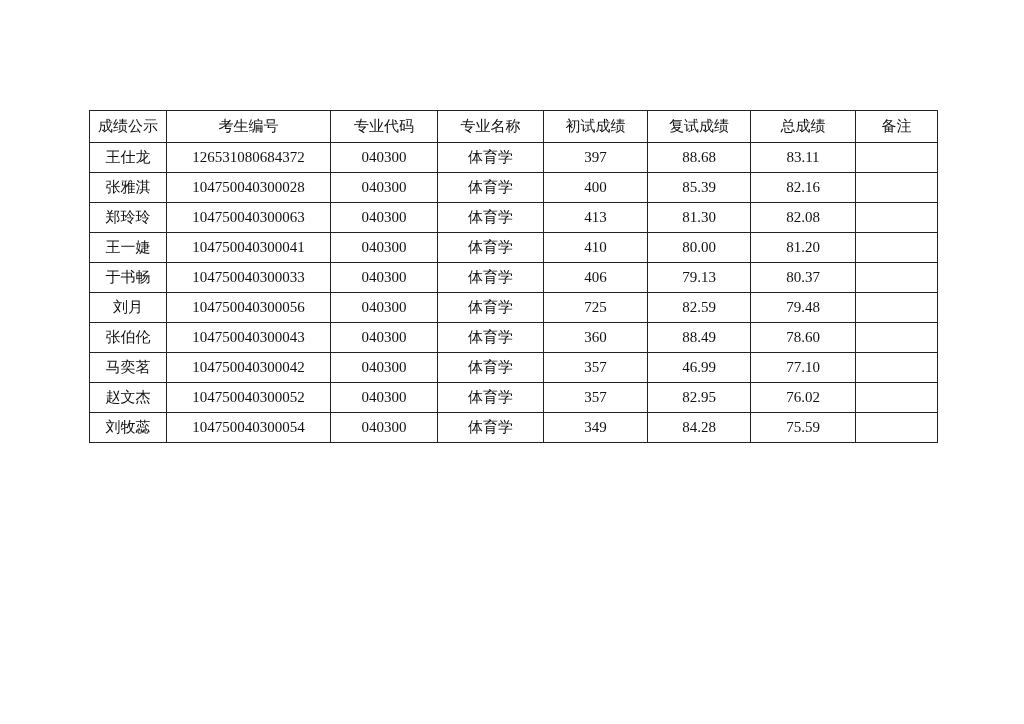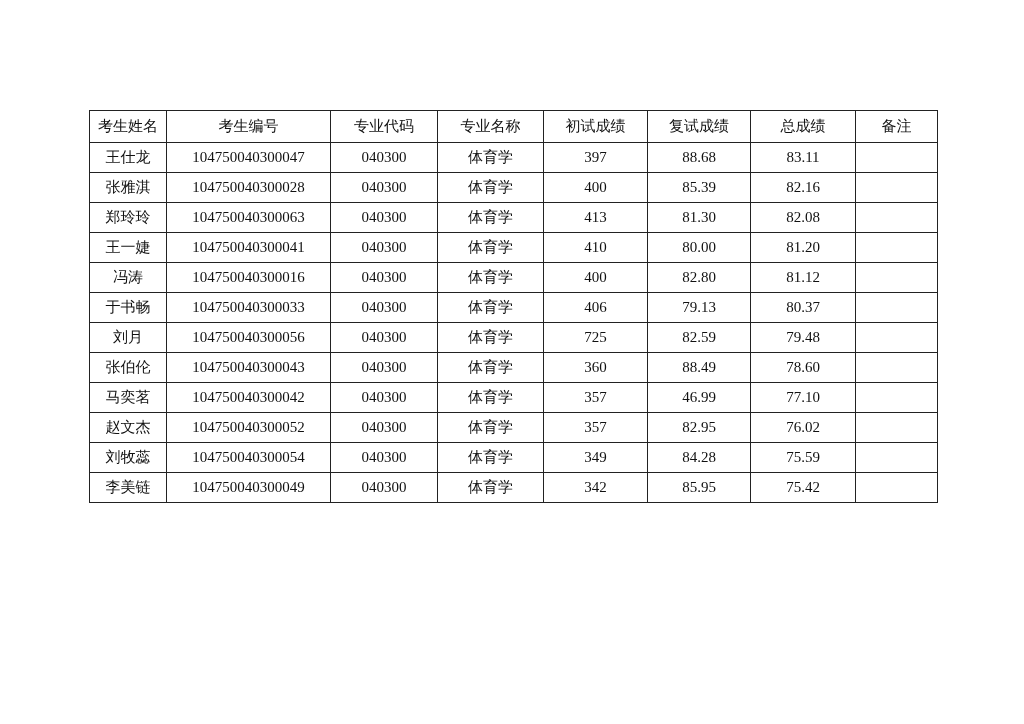--- a/index.html
+++ b/index.html
@@ -70,34 +70,34 @@
       <col style="width:164px">
       <col style="width:107px">
       <col style="width:106px">
       <col style="width:104px">
       <col style="width:103px">
       <col style="width:105px">
       <col style="width:82px">
     </colgroup>
     <thead>
       <tr>
-        <th>考生姓名</th>
+        <th>成绩公示</th>
         <th>考生编号</th>
         <th>专业代码</th>
         <th>专业名称</th>
         <th>初试成绩</th>
         <th>复试成绩</th>
         <th>总成绩</th>
         <th>备注</th>
       </tr>
     </thead>
     <tbody>
         <tr>
           <td>王仕龙</td>
-          <td>104750040300047</td>
+          <td>126531080684372</td>
           <td>040300</td>
           <td>体育学</td>
           <td>397</td>
           <td>88.68</td>
           <td>83.11</td>
           <td></td>
         </tr>
         <tr>
           <td>张雅淇</td>
           <td>104750040300028</td>
@@ -119,30 +119,20 @@
           <td></td>
         </tr>
         <tr>
           <td>王一婕</td>
           <td>104750040300041</td>
           <td>040300</td>
           <td>体育学</td>
           <td>410</td>
           <td>80.00</td>
           <td>81.20</td>
-          <td></td>
-        </tr>
-        <tr>
-          <td>冯涛</td>
-          <td>104750040300016</td>
-          <td>040300</td>
-          <td>体育学</td>
-          <td>400</td>
-          <td>82.80</td>
-          <td>81.12</td>
           <td></td>
         </tr>
         <tr>
           <td>于书畅</td>
           <td>104750040300033</td>
           <td>040300</td>
           <td>体育学</td>
           <td>406</td>
           <td>79.13</td>
           <td>80.37</td>
@@ -191,26 +181,16 @@
         <tr>
           <td>刘牧蕊</td>
           <td>104750040300054</td>
           <td>040300</td>
           <td>体育学</td>
           <td>349</td>
           <td>84.28</td>
           <td>75.59</td>
           <td></td>
         </tr>
-        <tr>
-          <td>李美链</td>
-          <td>104750040300049</td>
-          <td>040300</td>
-          <td>体育学</td>
-          <td>342</td>
-          <td>85.95</td>
-          <td>75.42</td>
-          <td></td>
-        </tr>
       </tbody>
   </table>
 
 </div>
 
 </body></html>

